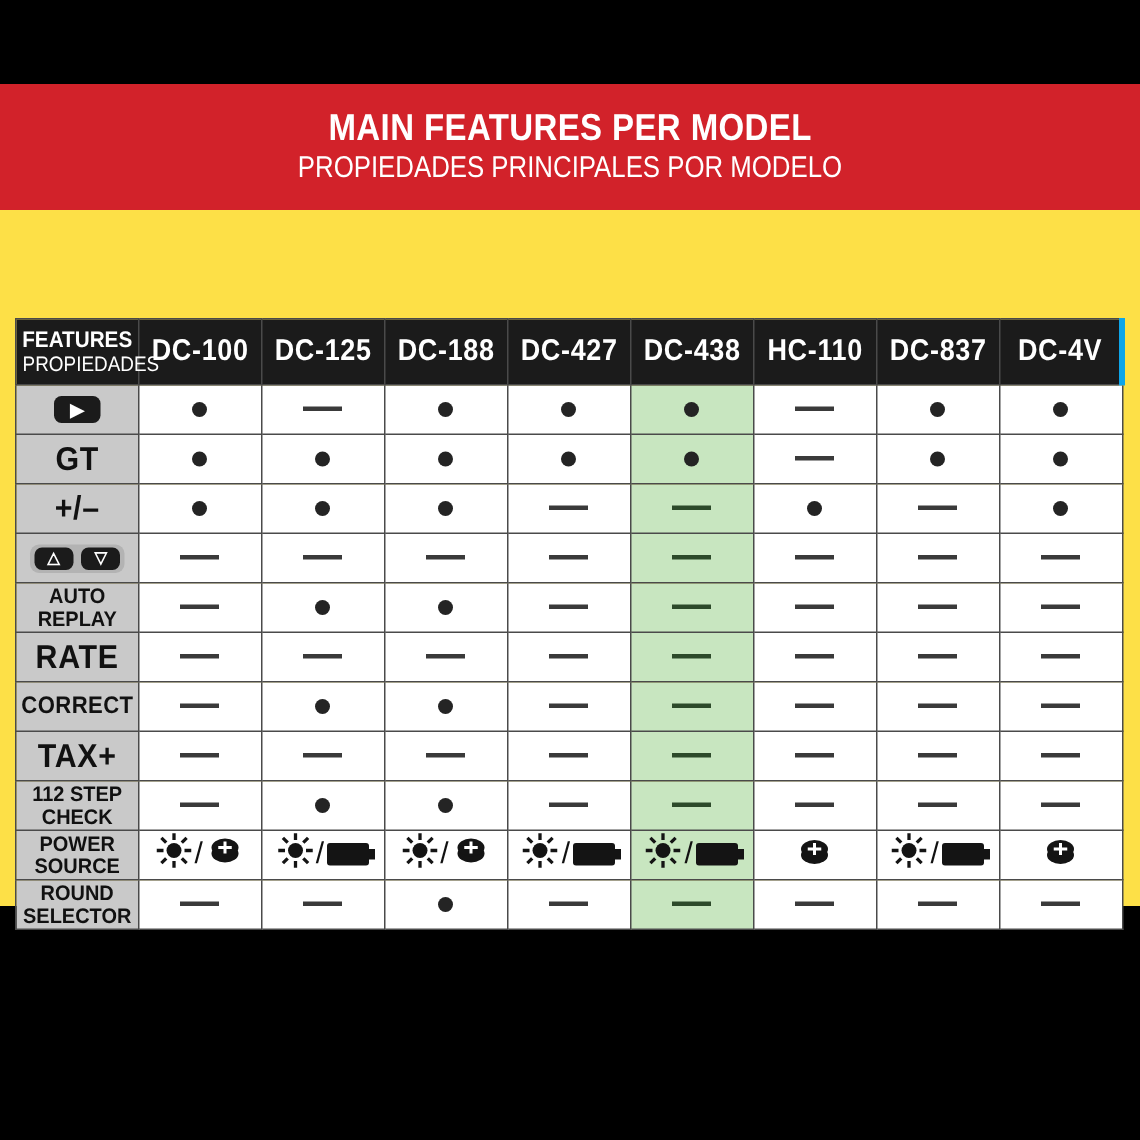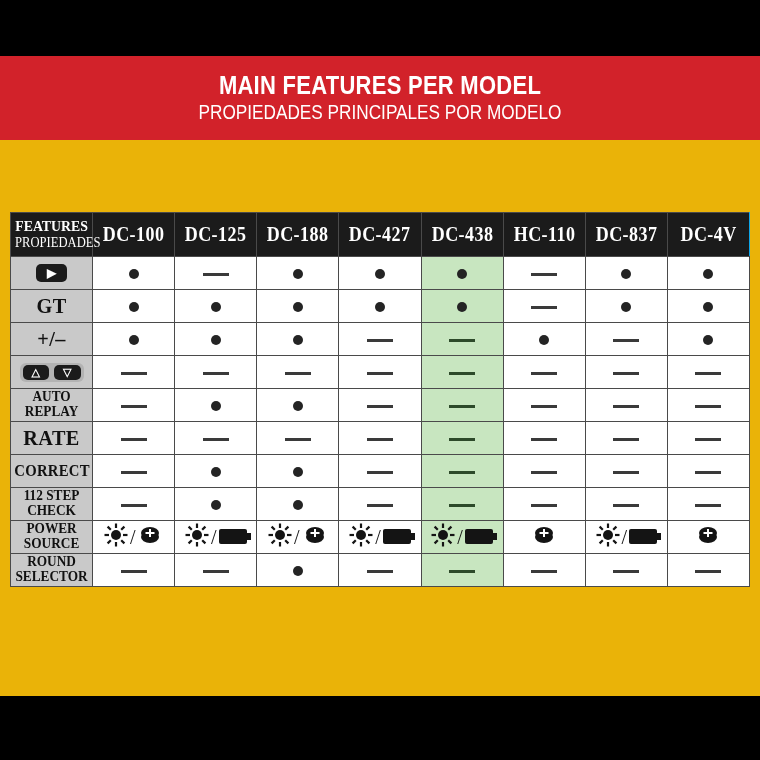--- a/index.html
+++ b/index.html
@@ -24,20 +24,21 @@
   
   .banner {
     position: absolute;
     left: 0;
     top: 56px;
     width: 760px;
     height: 84px;
     background: #d2222a;
     display: flex;
     flex-direction: column;
+    align-items: center;
     justify-content: center;
     box-sizing: border-box;
   }
   .banner-title {
     color: #ffffff;
     font-size: 25px;
     font-weight: bold;
     letter-spacing: 0.3px;
     line-height: 1.05;
     transform: scaleX(0.88);
@@ -54,24 +55,23 @@
     text-align: center;
     white-space: nowrap;
   }
 
   
   .sheet {
     position: absolute;
     left: 0;
     top: 140px;
     width: 760px;
-    height: 556px;
-    background: #eab308;
+    height: 464px;
+    background: #fde047;
     box-sizing: border-box;
-    font-family: Liberation Serif, serif;
   }
 
   table.matrix {
     position: absolute;
     left: 10px;
     top: 72px;
     width: 740px;
     border-collapse: collapse;
     table-layout: fixed;
   }
@@ -84,21 +84,21 @@
   }
 
   
   thead th {
     background: #1b1b1b;
     color: #ffffff;
     height: 44px;
     border: 1px solid #1b1b1b;
     border-right: 2px solid #ffffff;
   }
-  thead th:last-child { border-right: 1px solid #0ea5e9; }
+  thead th:last-child { border-right: 4px solid #0ea5e9; }
   .hdr-model {
     font-size: 20px;
     font-weight: bold;
     letter-spacing: 0.5px;
     transform: scaleX(0.9);
     display: block;
   }
   .hdr-features-en {
     font-size: 15px;
     font-weight: bold;
@@ -331,20 +331,33 @@
             <td class="cell"><span class="mark-dash"></span></td>
             <td class="cell"><span class="mark-dash"></span></td>
           </tr>
           <tr>
             <td class="feat">
               <span class="lbl-md">CORRECT</span>
             </td>
             <td class="cell"><span class="mark-dash"></span></td>
             <td class="cell"><span class="mark-dot"></span></td>
             <td class="cell"><span class="mark-dot"></span></td>
+            <td class="cell"><span class="mark-dash"></span></td>
+            <td class="cell hl"><span class="mark-dash"></span></td>
+            <td class="cell"><span class="mark-dash"></span></td>
+            <td class="cell"><span class="mark-dash"></span></td>
+            <td class="cell"><span class="mark-dash"></span></td>
+          </tr>
+          <tr>
+            <td class="feat">
+              <span class="lbl-lg">TAX+</span>
+            </td>
+            <td class="cell"><span class="mark-dash"></span></td>
+            <td class="cell"><span class="mark-dash"></span></td>
+            <td class="cell"><span class="mark-dash"></span></td>
             <td class="cell"><span class="mark-dash"></span></td>
             <td class="cell hl"><span class="mark-dash"></span></td>
             <td class="cell"><span class="mark-dash"></span></td>
             <td class="cell"><span class="mark-dash"></span></td>
             <td class="cell"><span class="mark-dash"></span></td>
           </tr>
           <tr>
             <td class="feat">
               <span class="lbl-sm">112 STEP</span>
               <span class="lbl-sm">CHECK</span>

